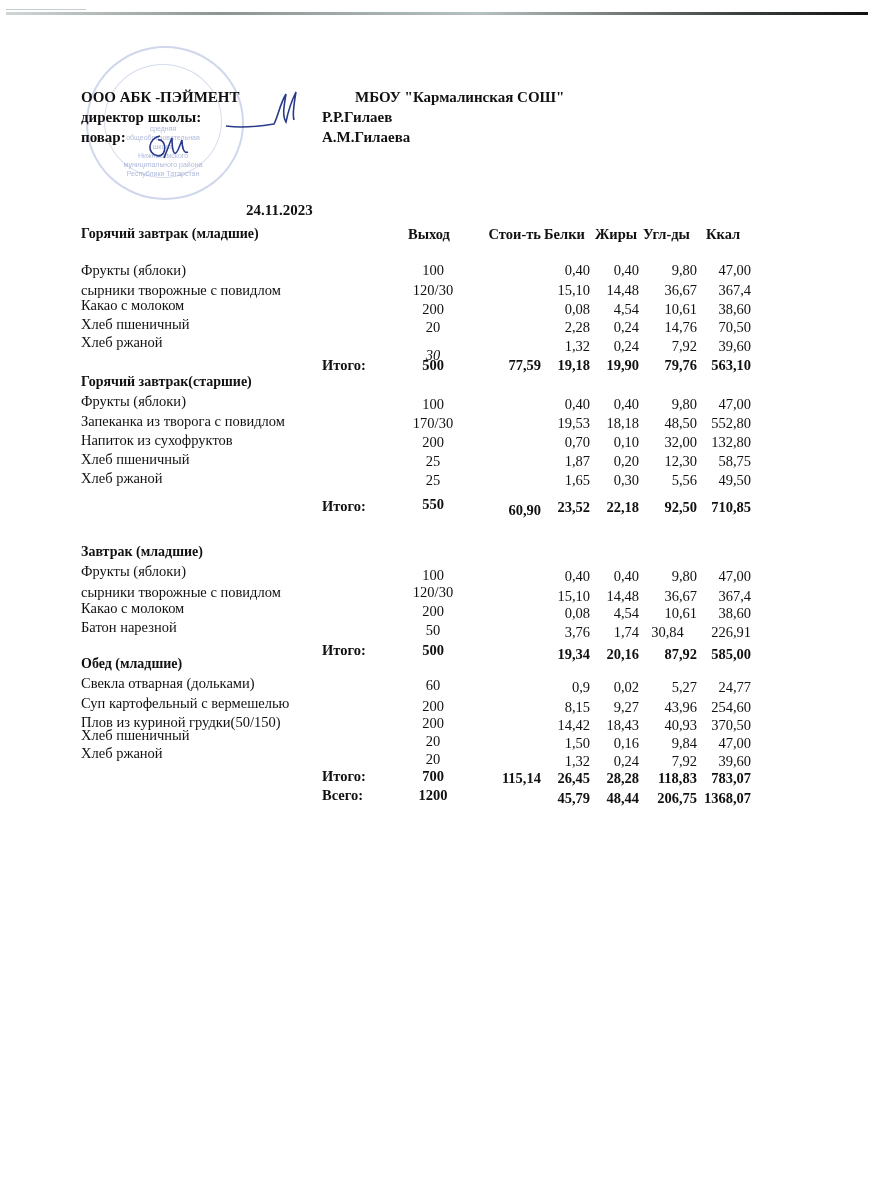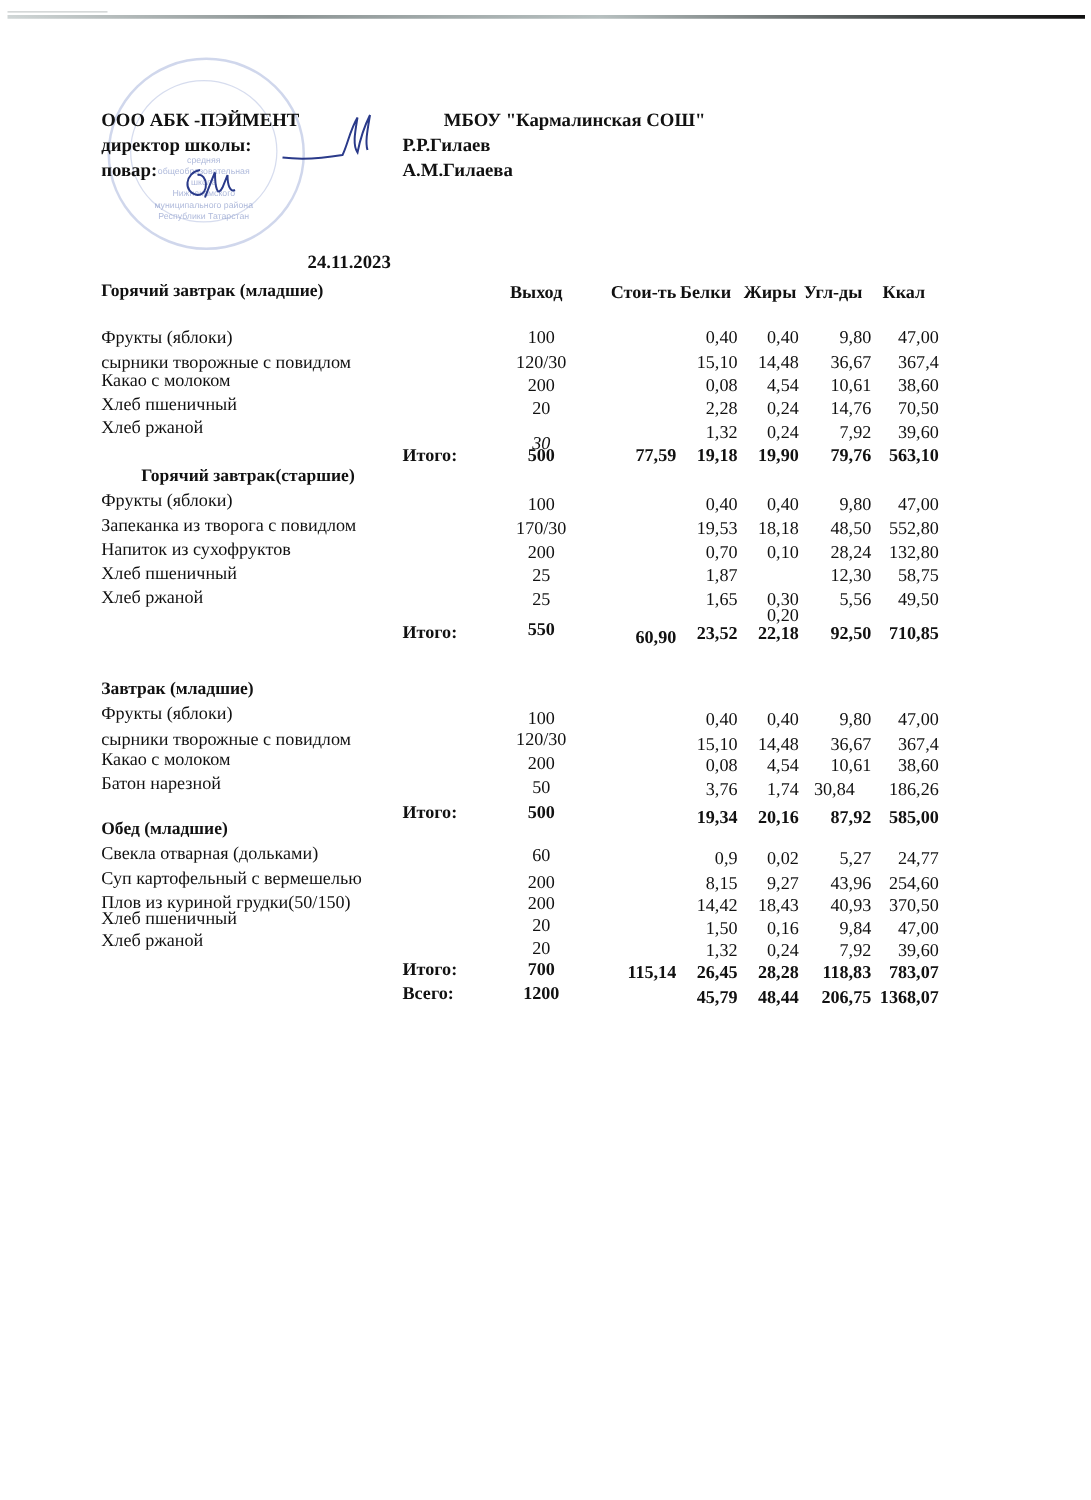--- a/index.html
+++ b/index.html
@@ -116,21 +116,21 @@
 <div class="row total" style="top:357px;">
   <span class="label">Итого:</span>
   <span class="vyhod">500</span>
   <span class="cost">77,59</span>
   <span class="bel">19,18</span>
   <span class="zhir">19,90</span>
   <span class="ugl">79,76</span>
   <span class="kcal">563,10</span>
 </div>
 
-<div class="section" style="top:374px;margin-left:32px;">Горячий завтрак(старшие)</div>
+<div class="section" style="top:374px;">Горячий завтрак(старшие)</div>
 <div class="row" style="top:393px;">
   <span class="name">Фрукты (яблоки)</span>
   <span class="vyhod" style="top:3px;">100</span>
   <span class="bel" style="top:3px;">0,40</span>
   <span class="zhir" style="top:3px;">0,40</span>
   <span class="ugl" style="top:3px;">9,80</span>
   <span class="kcal" style="top:3px;">47,00</span>
 </div>
 <div class="row" style="top:413px;">
   <span class="name">Запеканка из творога с повидлом</span>
@@ -138,28 +138,28 @@
   <span class="bel" style="top:2px;">19,53</span>
   <span class="zhir" style="top:2px;">18,18</span>
   <span class="ugl" style="top:2px;">48,50</span>
   <span class="kcal" style="top:2px;">552,80</span>
 </div>
 <div class="row" style="top:432px;">
   <span class="name">Напиток из сухофруктов</span>
   <span class="vyhod" style="top:2px;">200</span>
   <span class="bel" style="top:2px;">0,70</span>
   <span class="zhir" style="top:2px;">0,10</span>
-  <span class="ugl" style="top:2px;">28,24</span>
+  <span class="ugl" style="top:2px;">32,00</span>
   <span class="kcal" style="top:2px;">132,80</span>
 </div>
 <div class="row" style="top:451px;">
   <span class="name">Хлеб пшеничный</span>
   <span class="vyhod" style="top:2px;">25</span>
   <span class="bel" style="top:2px;">1,87</span>
-  <span class="zhir" style="top:2px;margin-top:32px;">0,20</span>
+  <span class="zhir" style="top:2px;">0,20</span>
   <span class="ugl" style="top:2px;">12,30</span>
   <span class="kcal" style="top:2px;">58,75</span>
 </div>
 <div class="row" style="top:470px;">
   <span class="name">Хлеб ржаной</span>
   <span class="vyhod" style="top:2px;">25</span>
   <span class="bel" style="top:2px;">1,65</span>
   <span class="zhir" style="top:2px;">0,30</span>
   <span class="ugl" style="top:2px;">5,56</span>
   <span class="kcal" style="top:2px;">49,50</span>
@@ -198,21 +198,21 @@
   <span class="zhir" style="top:5px;">4,54</span>
   <span class="ugl" style="top:5px;">10,61</span>
   <span class="kcal" style="top:5px;">38,60</span>
 </div>
 <div class="row" style="top:619px;">
   <span class="name">Батон нарезной</span>
   <span class="vyhod" style="top:3px;">50</span>
   <span class="bel" style="top:5px;">3,76</span>
   <span class="zhir" style="top:5px;">1,74</span>
   <span class="ugl" style="top:5px;text-align:center;">30,84</span>
-  <span class="kcal" style="top:5px;">186,26</span>
+  <span class="kcal" style="top:5px;">226,91</span>
 </div>
 <div class="row total" style="top:642px;">
   <span class="label">Итого:</span>
   <span class="vyhod">500</span>
   <span class="cost"></span>
   <span class="bel" style="top:4px;">19,34</span>
   <span class="zhir" style="top:4px;">20,16</span>
   <span class="ugl" style="top:4px;">87,92</span>
   <span class="kcal" style="top:4px;">585,00</span>
 </div>

